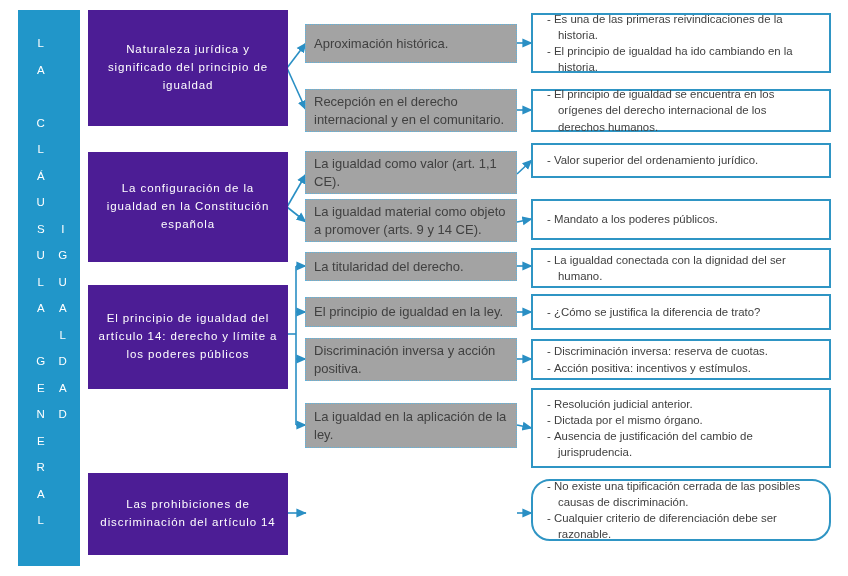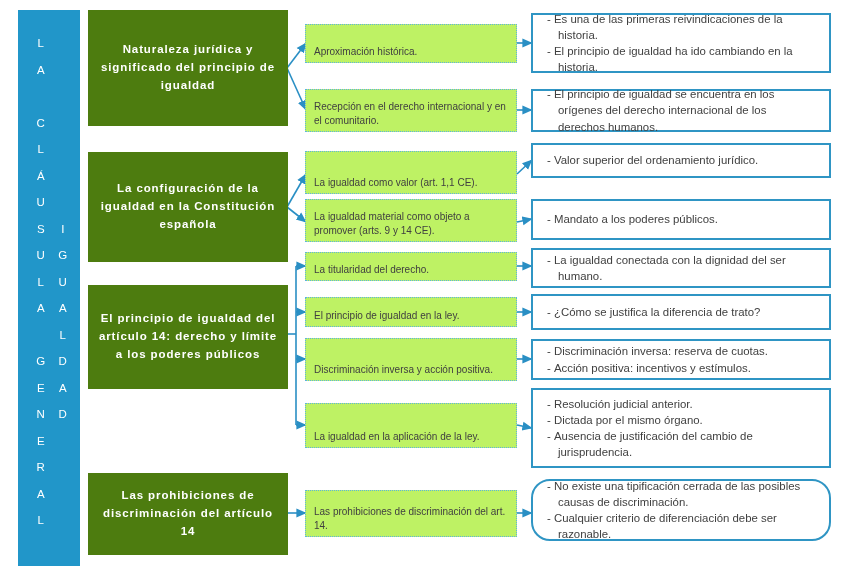--- a/index.html
+++ b/index.html
@@ -53,43 +53,43 @@
     line-height: 26.5px;
     text-align: center;
     white-space: pre;
   }
   #vbar-col-a { left: 12px; top: 20px; }
   #vbar-col-b { left: 34px; top: 20px; }
 
   
   .lvl1 {
     position: absolute;
-    background: #4d7c0f;
+    background: #4c1d95;
     color: #ffffff;
     display: flex;
     align-items: center;
     justify-content: center;
     text-align: center;
     font-size: 11.5px;
     letter-spacing: 0.9px;
     line-height: 1.55;
-    font-weight: 700;
+    font-weight: 400;
     padding: 4px 10px;
     box-sizing: border-box;
   }
 
   
   .lvl2 {
     position: absolute;
-    background: #bef264;
+    background: #a3a3a3;
     border: 1.5px dotted #5cb3de;
     box-sizing: border-box;
     display: flex;
-    align-items: flex-end;
-    font-size: 10px;
+    align-items: center;
+    font-size: 13px;
     color: #404040;
     line-height: 1.35;
     padding: 4px 8px;
   }
 
   
   .lvl3 {
     position: absolute;
     background: #ffffff;
     border: 2px solid #2f95c4;
@@ -245,23 +245,20 @@
   </div>
 
   <div class="lvl2" style="left:305px; top:338px; width:212px; height:43px;">
     <span>Discriminación inversa y acción positiva.</span>
   </div>
 
   <div class="lvl2" style="left:305px; top:403px; width:212px; height:45px;">
     <span>La igualdad en la aplicación de la ley.</span>
   </div>
 
-  <div class="lvl2" style="left:305px; top:490px; width:212px; height:47px;">
-    <span>Las prohibiciones de discriminación del art. 14.</span>
-  </div>
 
   <div class="lvl3" style="left:531px; top:13px; width:300px; height:60px;">
     <span class="bullet-line">-&nbsp;Es una de las primeras reivindicaciones de la historia.</span>
     <span class="bullet-line">-&nbsp;El principio de igualdad ha ido cambiando en la historia.</span>
   </div>
 
   <div class="lvl3" style="left:531px; top:89px; width:300px; height:43px;">
     <span class="bullet-line">-&nbsp;El principio de igualdad se encuentra en los orígenes del derecho internacional de los derechos humanos.</span>
   </div>
 

